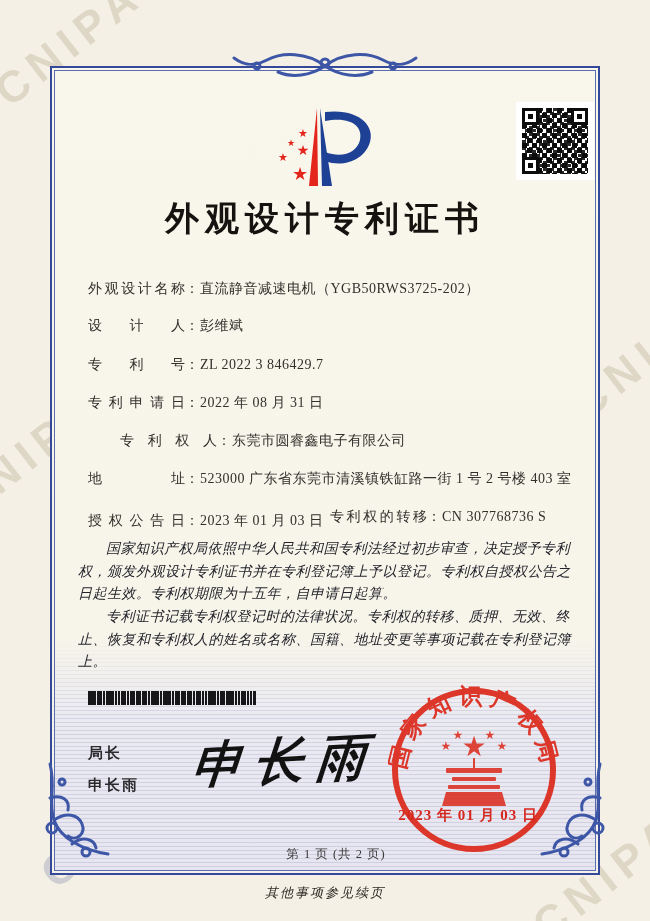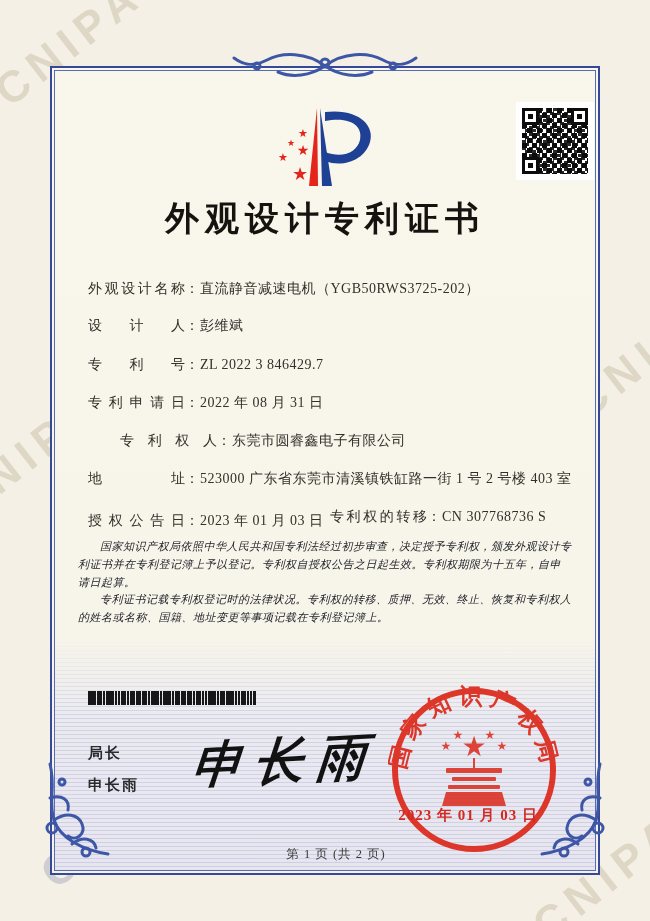--- a/index.html
+++ b/index.html
@@ -71,21 +71,21 @@
     color:#15120f;font-family:"DejaVu Serif","Liberation Serif",serif;
   }
   
   .fgroup{position:absolute;z-index:5;font-size:14px;color:#33302c;white-space:nowrap;}
   .flabel{display:inline-block;width:97px;text-align:justify;text-align-last:justify;}
   .fcolon{display:inline-block;width:15px;}
   .fvalue{letter-spacing:0.5px;}
   
   .body-text{
     position:absolute;left:78px;top:538px;width:494px;z-index:5;
-    font-size:11px;line-height:1.62;color:#23242b;
+    font-size:14px;line-height:1.62;color:#23242b;
     font-style:italic;letter-spacing:0.5px;
   }
   .body-text p{margin:0;text-indent:2em;}
   
   .barcode{
     position:absolute;left:88px;top:691px;width:168px;height:14px;z-index:5;
     background-image:
       repeating-linear-gradient(90deg,#17171a 0 2px,rgba(0,0,0,0) 2px 3px),
       repeating-linear-gradient(90deg,#17171a 0 1px,rgba(0,0,0,0) 1px 5px),
       repeating-linear-gradient(90deg,#17171a 0 3px,rgba(0,0,0,0) 3px 11px);
@@ -254,14 +254,15 @@
         <rect x="58" y="84" width="56" height="5" rx="1"></rect>
         <rect x="64" y="93" width="44" height="4" rx="1"></rect>
         <rect x="60" y="101" width="52" height="4" rx="1"></rect>
         <polygon points="58,108 114,108 118,122 54,122"></polygon>
       </g>
     </svg>
   </div>
   <div class="seal-date">2023 年 01 月 03 日</div>
 
   <div class="page-info">第 1 页  (共 2 页)</div>
+  <div class="cont-note">其他事项参见续页</div>
 
 </div>
 
 </body></html>

